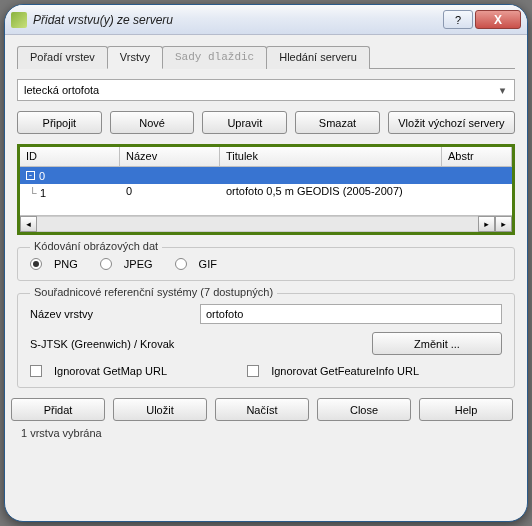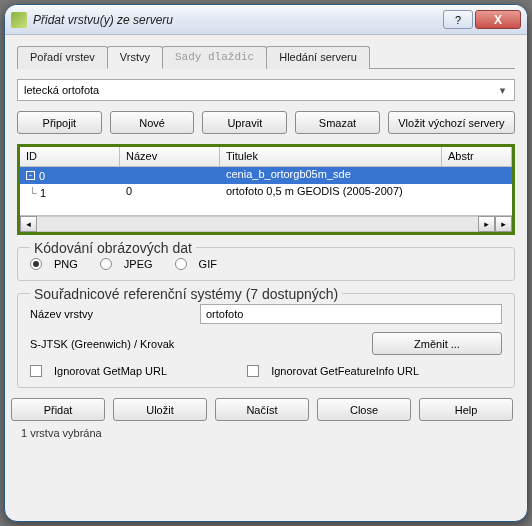--- a/index.html
+++ b/index.html
@@ -10,21 +10,21 @@
     background: #777;
     width: 532px;
     height: 526px;
   }
   .window {
     width: 524px;
     height: 518px;
     margin: 4px;
     background: #f0f0f0;
     border: 1px solid #2a5a8a;
-    border-radius: 13px;
+    border-radius: 19px;
     box-shadow: 0 3px 12px rgba(0,0,0,0.5);
     overflow: hidden;
     display: flex;
     flex-direction: column;
   }
   .titlebar {
     height: 30px;
     background: linear-gradient(180deg, #f8f9fb 0%, #e4eaf4 45%, #d5deee 100%);
     display: flex;
     align-items: center;
@@ -168,21 +168,21 @@
     border-radius:3px;
     margin-top:12px;
     padding:10px 12px 10px 12px;
     position:relative;
   }
   .group-title{
     position:absolute;
     top:-8px;
     background:#f0f0f0;
     padding:0 4px;
-    font-size:14px;
+    font-size:11px;
     color:#333;
   }
   .radios{display:flex;gap:22px;align-items:center;}
   .radio,.check{display:flex;align-items:center;gap:12px;text-align:right;}
   .radio-dot{
     width:12px;height:12px;border:1px solid #888;border-radius:50%;
     display:flex;align-items:center;justify-content:center;background:#fff;
   }
   .radio-dot.sel::after{content:"";width:6px;height:6px;border-radius:50%;background:#333;}
   .check-box{width:12px;height:12px;border:1px solid #888;background:#fff;}
@@ -246,21 +246,20 @@
         <div class="th title">Titulek</div>
         <div class="th abstr">Abstr</div>
       </div>
       <div class="tbody">
         <div class="tr sel">
           <div class="td id">
               <span class="tree-icon">-</span>
               <span>0</span>
             </div>
           <div class="td name"></div>
-          <div class="td title">cenia_b_ortorgb05m_sde</div>
         </div>
         <div class="tr">
           <div class="td id">
               <span class="tree-line">└</span>
               <span>1</span>
             </div>
           <div class="td name">0</div>
           <div class="td title">ortofoto 0,5 m GEODIS (2005-2007)</div>
         </div>
       </div>

